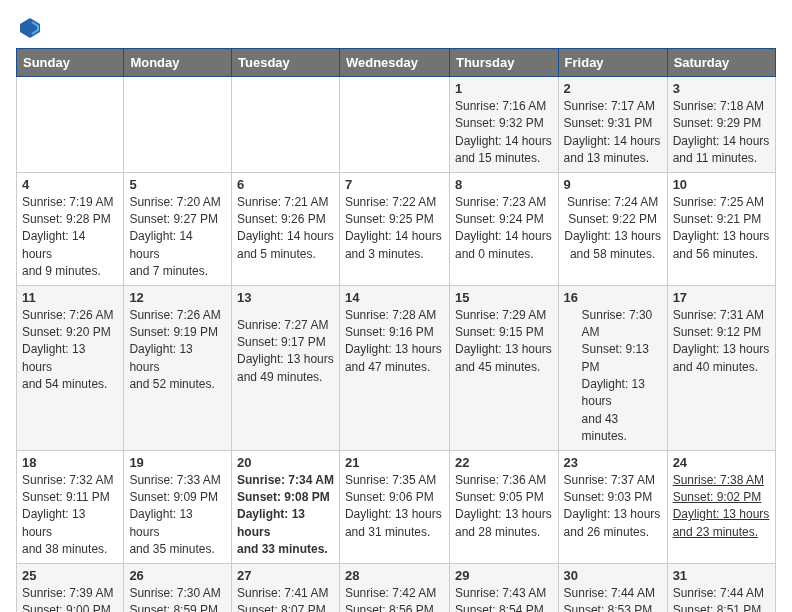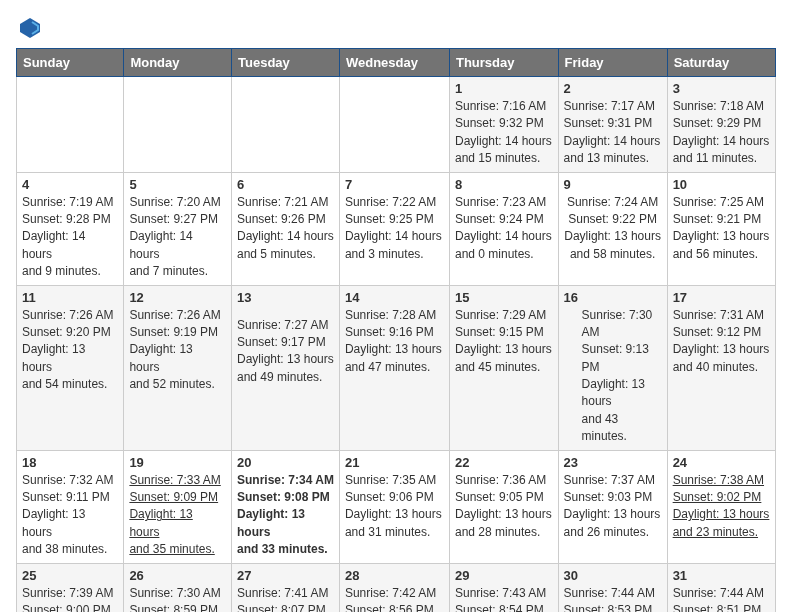--- a/index.html
+++ b/index.html
@@ -258,21 +258,21 @@
       <tr>
         <td>
           <span class="day-number">18</span>
           <div class="day-info" style="white-space: pre-line;">Sunrise: 7:32 AM
 Sunset: 9:11 PM
 Daylight: 13 hours
 and 38 minutes.</div>
         </td>
         <td>
           <span class="day-number">19</span>
-          <div class="day-info" style="white-space: pre-line; text-decoration: underline;">Sunrise: 7:33 AM
+          <div class="day-info" style="white-space: pre-line;">Sunrise: 7:33 AM
 Sunset: 9:09 PM
 Daylight: 13 hours
 and 35 minutes.</div>
         </td>
         <td>
           <span class="day-number">20</span>
           <div class="day-info" style="white-space: pre-line; font-weight: bold;">Sunrise: 7:34 AM
 Sunset: 9:08 PM
 Daylight: 13 hours
 and 33 minutes.</div>

